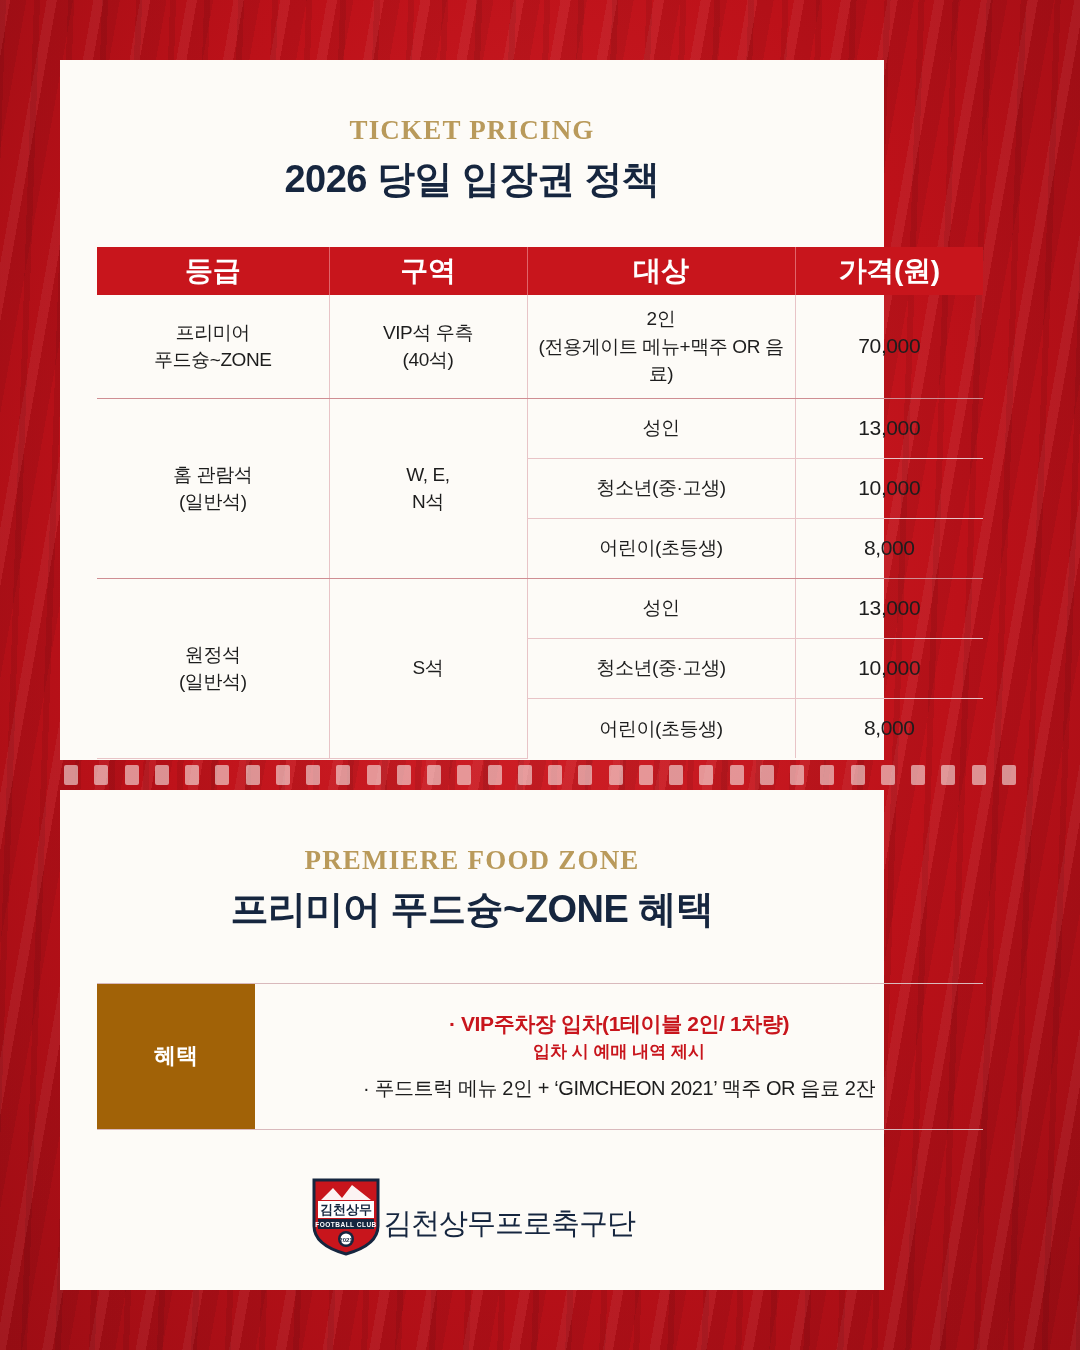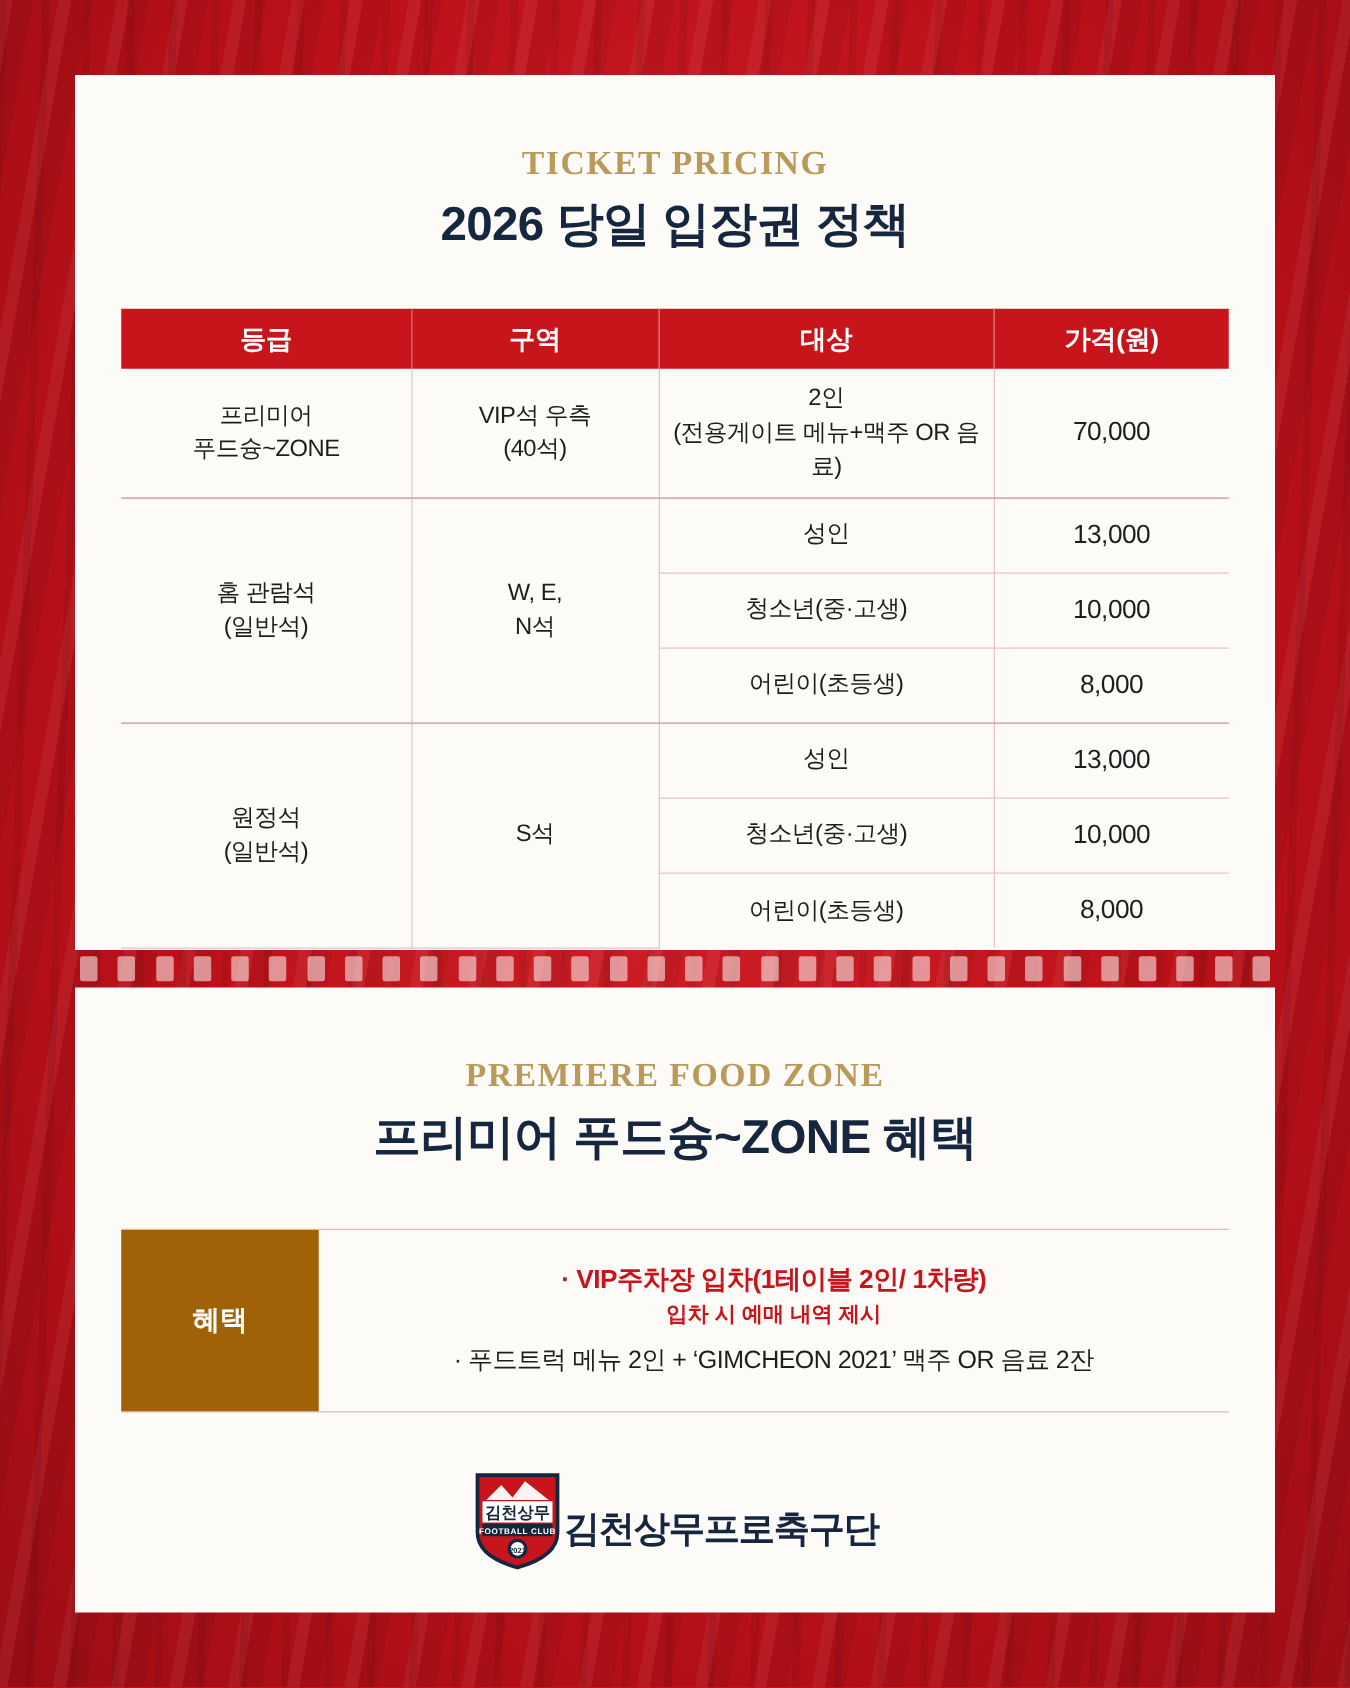--- a/index.html
+++ b/index.html
@@ -45,21 +45,21 @@
         rgba(255,255,255,0.00) 34px
       );
     opacity: .7;
   }
 
   
   .card {
     position: absolute;
     background: #fdfbf7;
     left: 60px;
-    width: 960px;
+    width: 824px;
   }
   .card-top    { top: 60px;  height: 700px; }
   .card-bottom { top: 790px; height: 500px; }
 
   
   .perf {
     position: absolute;
     left: 60px;
     width: 960px;
     top: 756px;
@@ -103,21 +103,21 @@
   
   .table {
     margin: 42px 37px 0 37px;
     border-collapse: collapse;
     width: 886px;
     table-layout: fixed;
   }
   .table th {
     background: #c8151c;
     color: #ffffff;
-    font-size: 21px;
+    font-size: 28px;
     font-weight: bold;
     height: 48px;
     border-right: 1px solid #e0656a;
     letter-spacing: -0.3px;
   }
   .table th:last-child { border-right: none; }
 
   .table td {
     font-size: 19px;
     color: #1d1d1d;
@@ -185,21 +185,21 @@
     align-items: center;
     justify-content: center;
   }
   .crest {
     width: 74px;
     height: 80px;
     position: relative;
   }
   .club-name {
     font-size: 29px;
-    font-weight: bold;
+    font-weight: normal;
     color: #16263f;
     letter-spacing: -1px;
     margin-top: 15px;
   }
 </style>
 </head>
 <body>
 
 <div class="bg"></div>
 

